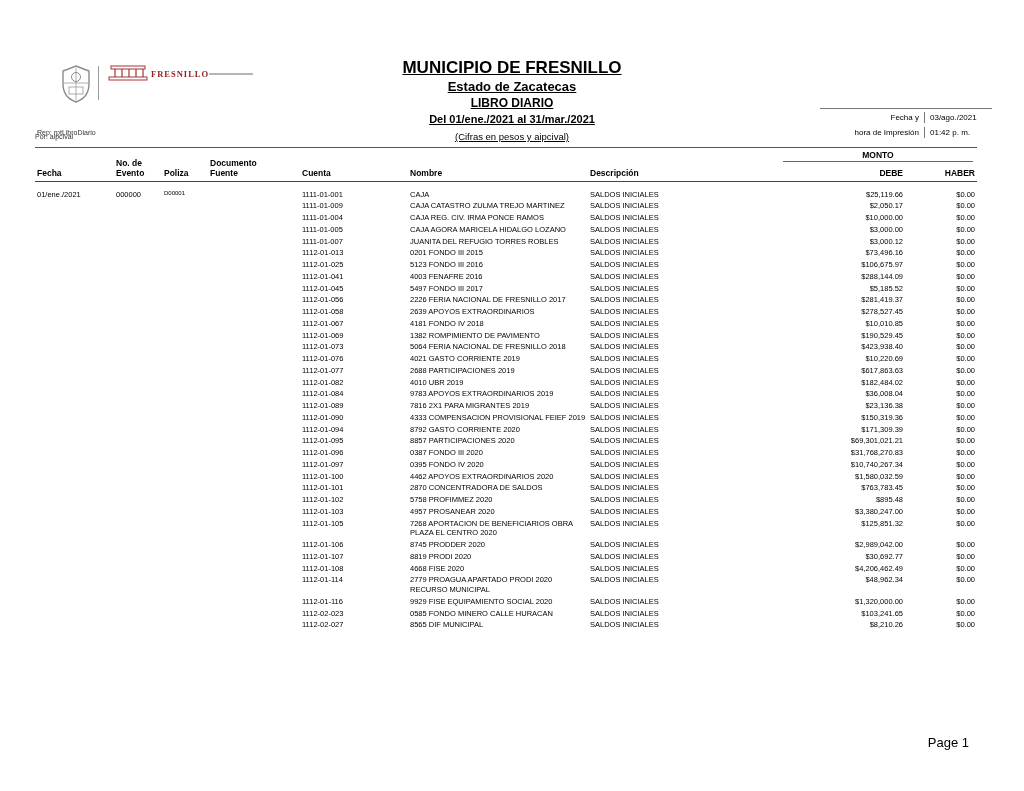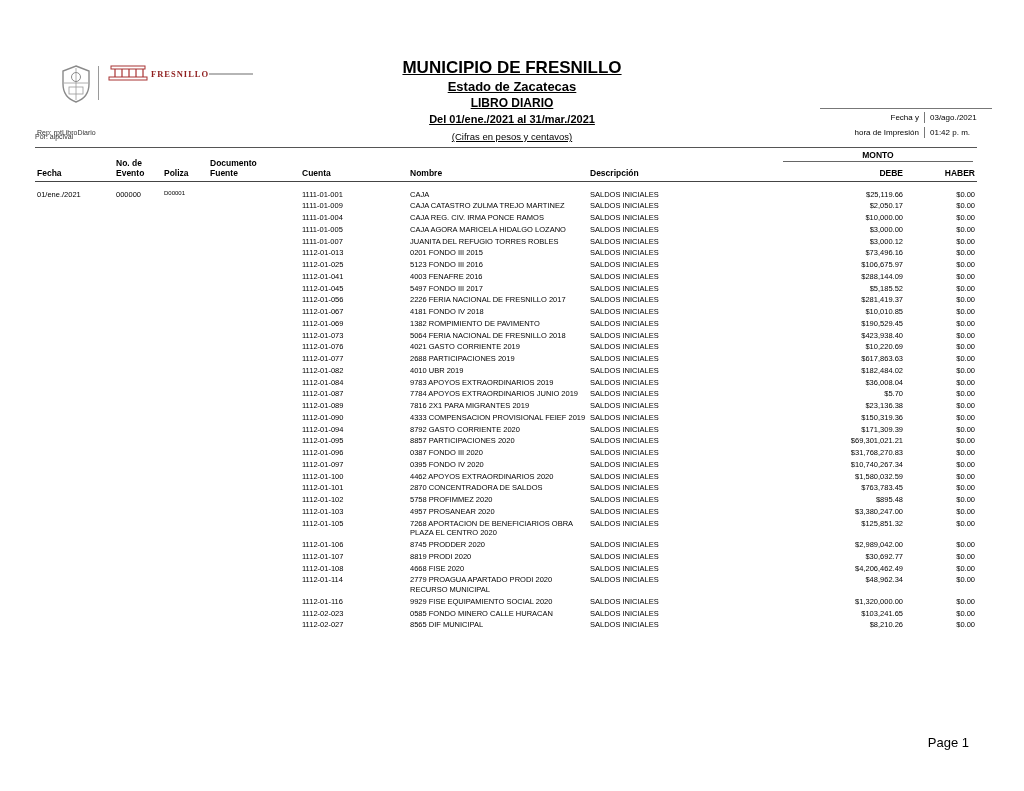--- a/index.html
+++ b/index.html
@@ -84,21 +84,21 @@
       </svg>
       <span class="fres-text">FRESNILLO</span>
       <span class="fres-tag"></span>
     </span>
   </div>
 
   <div class="title-block t-main">MUNICIPIO DE FRESNILLO</div>
   <div class="title-block t-state">Estado de Zacatecas</div>
   <div class="title-block t-report">LIBRO DIARIO</div>
   <div class="title-block t-period">Del 01/ene./2021 al 31/mar./2021</div>
-  <div class="title-block t-units">(Cifras en pesos y centavos)</div>
+  <div class="title-block t-units">(Cifras en pesos y aipcival)</div>
 
   <div class="rep-overlap rep-a">Rep: rptLibroDiario</div>
   <div class="rep-overlap rep-b">Por: aipcival</div>
 
   <div class="meta">
     <div class="meta-top-line"></div>
     <div class="meta-row">
       <span class="meta-label">Fecha y</span>
       <span class="vbar"></span>
       <span class="meta-value">03/ago./2021</span>
@@ -248,20 +248,31 @@
     <td class="c-nombre">2226 FERIA NACIONAL DE FRESNILLO 2017</td>
     <td class="c-desc">SALDOS INICIALES</td>
     <td class="c-debe num">$281,419.37</td>
     <td class="c-haber num">$0.00</td>
   </tr>
           <tr>
     <td class="c-fecha"></td>
     <td class="c-evento"></td>
     <td class="c-poliza"></td>
     <td class="c-doc"></td>
+    <td class="c-cuenta">1112-01-058</td>
+    <td class="c-nombre">2639 APOYOS EXTRAORDINARIOS</td>
+    <td class="c-desc">SALDOS INICIALES</td>
+    <td class="c-debe num">$278,527.45</td>
+    <td class="c-haber num">$0.00</td>
+  </tr>
+          <tr>
+    <td class="c-fecha"></td>
+    <td class="c-evento"></td>
+    <td class="c-poliza"></td>
+    <td class="c-doc"></td>
     <td class="c-cuenta">1112-01-067</td>
     <td class="c-nombre">4181 FONDO IV 2018</td>
     <td class="c-desc">SALDOS INICIALES</td>
     <td class="c-debe num">$10,010.85</td>
     <td class="c-haber num">$0.00</td>
   </tr>
           <tr>
     <td class="c-fecha"></td>
     <td class="c-evento"></td>
     <td class="c-poliza"></td>
@@ -318,31 +329,20 @@
   </tr>
           <tr>
     <td class="c-fecha"></td>
     <td class="c-evento"></td>
     <td class="c-poliza"></td>
     <td class="c-doc"></td>
     <td class="c-cuenta">1112-01-084</td>
     <td class="c-nombre">9783 APOYOS EXTRAORDINARIOS 2019</td>
     <td class="c-desc">SALDOS INICIALES</td>
     <td class="c-debe num">$36,008.04</td>
-    <td class="c-haber num">$0.00</td>
-  </tr>
-          <tr>
-    <td class="c-fecha"></td>
-    <td class="c-evento"></td>
-    <td class="c-poliza"></td>
-    <td class="c-doc"></td>
-    <td class="c-cuenta">1112-01-087</td>
-    <td class="c-nombre">7784 APOYOS EXTRAORDINARIOS JUNIO 2019</td>
-    <td class="c-desc">SALDOS INICIALES</td>
-    <td class="c-debe num">$5.70</td>
     <td class="c-haber num">$0.00</td>
   </tr>
           <tr>
     <td class="c-fecha"></td>
     <td class="c-evento"></td>
     <td class="c-poliza"></td>
     <td class="c-doc"></td>
     <td class="c-cuenta">1112-01-089</td>
     <td class="c-nombre">7816 2X1 PARA MIGRANTES 2019</td>
     <td class="c-desc">SALDOS INICIALES</td>

